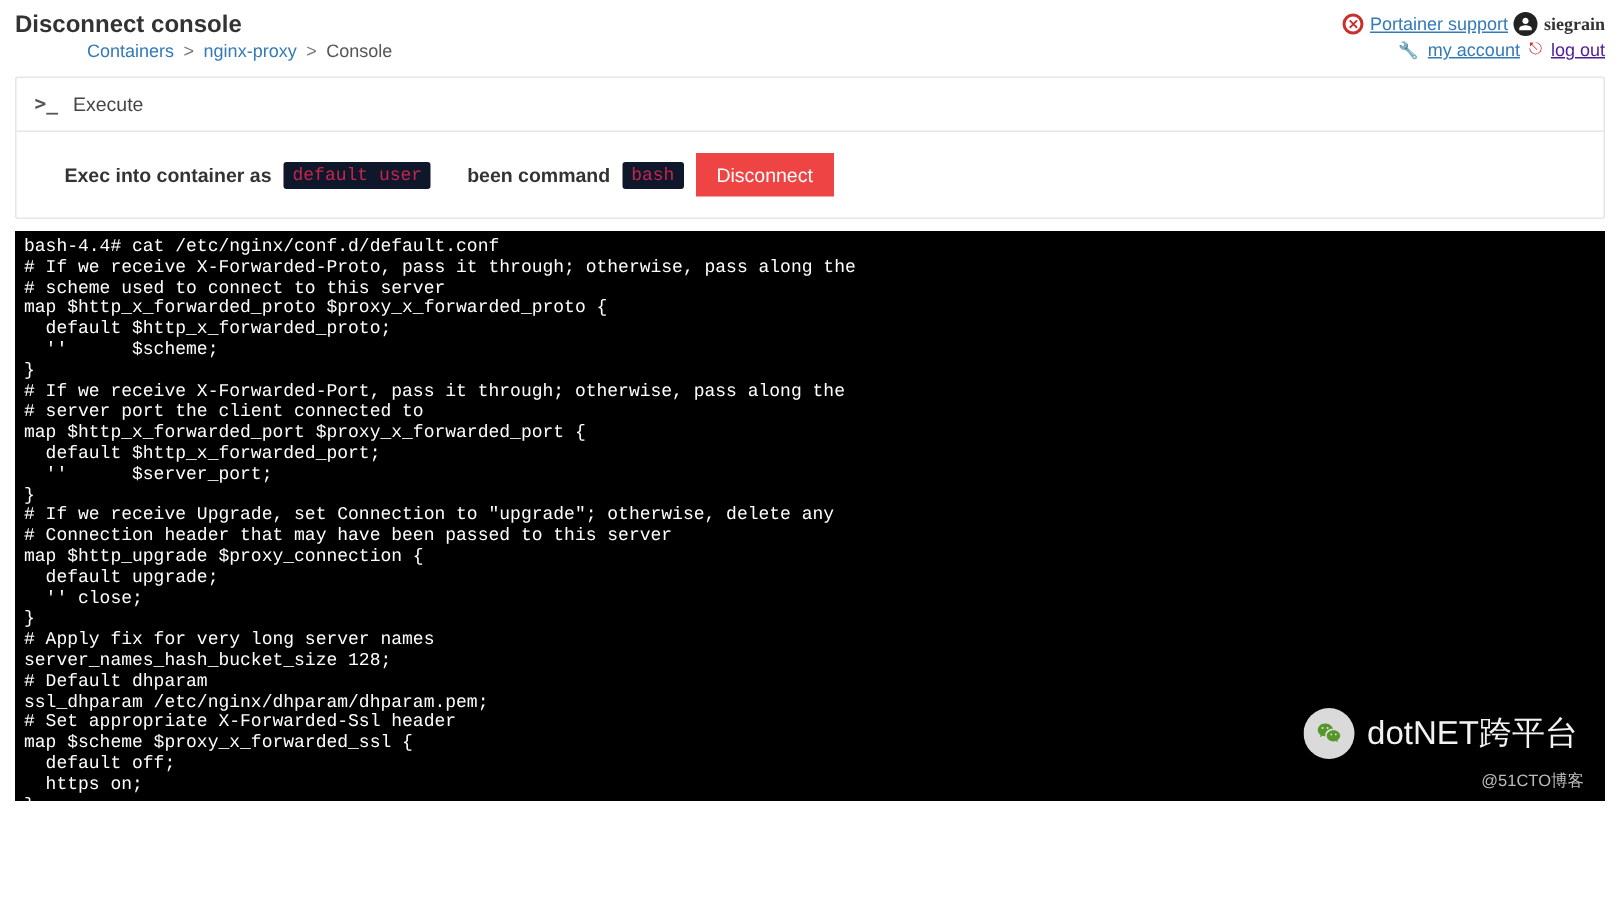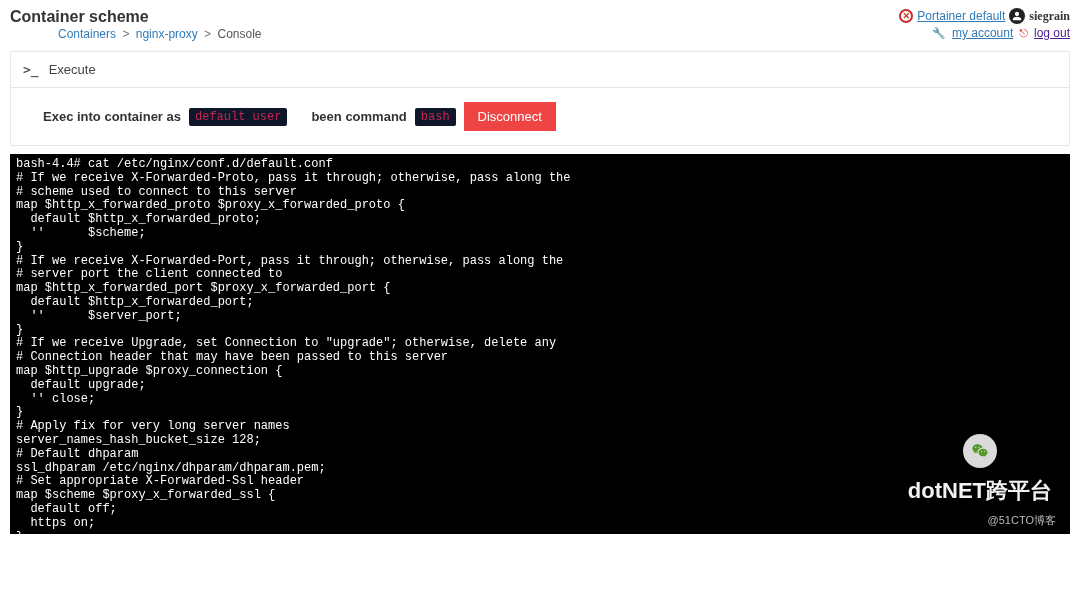--- a/index.html
+++ b/index.html
@@ -26,43 +26,43 @@
     .panel-header .prompt-icon { font-family: monospace; font-weight:bold; color:#555; }
     .panel-body { padding:14px 16px; border-top:1px solid #e6e6e6; display:flex; align-items:center; gap:8px; flex-wrap:wrap;}
     .panel-body .lead { font-weight:600;padding-left:16px; }
     code.inline { font-family: Menlo, Consolas, "Courier New", monospace; background:#0f172a; padding:2px 6px; border-radius:2px; color:#c7254e; font-size:12px;}
     .btn { background:#ef4444; color:#fff; border:none; padding:7px 14px; font-size:13px; border-radius:0; cursor:pointer; }
     .terminal-wrap { margin:8px 10px 10px 10px; position:relative; }
     .terminal { background:#000; color:#fff; font-family: Menlo, Consolas, "Courier New", monospace; font-size:12px; line-height:1.15; padding:4px 6px; white-space:pre; overflow-x:auto; overflow-y:scroll; height:380px; }
     .terminal::-webkit-scrollbar { width:14px; }
     .terminal::-webkit-scrollbar-track { background:#eee; }
     .terminal::-webkit-scrollbar-thumb { background:#bbb; border-radius:2px; }
-    .watermark { position:absolute; right:18px; bottom:28px; display:flex; align-items:center; gap:8px; color:#fff; font-size:22px; font-weight:700; font-family: "Microsoft YaHei", sans-serif; opacity:0.95; pointer-events:none;flex-direction:column; }
+    .watermark { position:absolute; right:18px; bottom:28px; display:flex; align-items:center; gap:8px; color:#fff; font-size:22px; font-weight:400; font-family: "Microsoft YaHei", sans-serif; opacity:0.95; pointer-events:none; }
     .wm-circle { width:34px; height:34px; border-radius:50%; background:rgba(255,255,255,0.9); display:flex; align-items:center; justify-content:center; }
     .wm-circle svg { width:18px; height:18px; fill:#5aa02c; }
     .footer-mark { position:absolute; right:14px; bottom:6px; font-size:11px; color:#bbb; pointer-events:none; }
   </style>
 </head>
 <body>
 
 <div class="header">
   <div class="header-left">
-    <div class="page-title">Container scheme</div>
+    <div class="page-title">Disconnect console</div>
     <div class="breadcrumb">
       <a href="#">Containers</a>
       <span class="sep">&gt;</span>
       <a href="#">nginx-proxy</a>
       <span class="sep">&gt;</span>
       <span class="current">Console</span>
     </div>
   </div>
   <div class="header-right">
     <div class="row1">
       <span class="support-icon">✕</span>
-      <a class="link" href="#">Portainer default</a>
+      <a class="link" href="#">Portainer support</a>
       <span class="user-icon">
         <svg viewBox="0 0 24 24">
             <path d="M12 12c2.7 0 5-2.3 5-5s-2.3-5-5-5-5 2.3-5 5 2.3 5 5 5zm0 2c-3.3 0-10 1.7-10 5v3h20v-3c0-3.3-6.7-5-10-5z"></path>
           </svg>
       </span>
       <span class="username">siegrain</span>
     </div>
     <div class="row2">
       <span class="wrench">🔧</span>
       <a class="link" href="#">my account</a>

